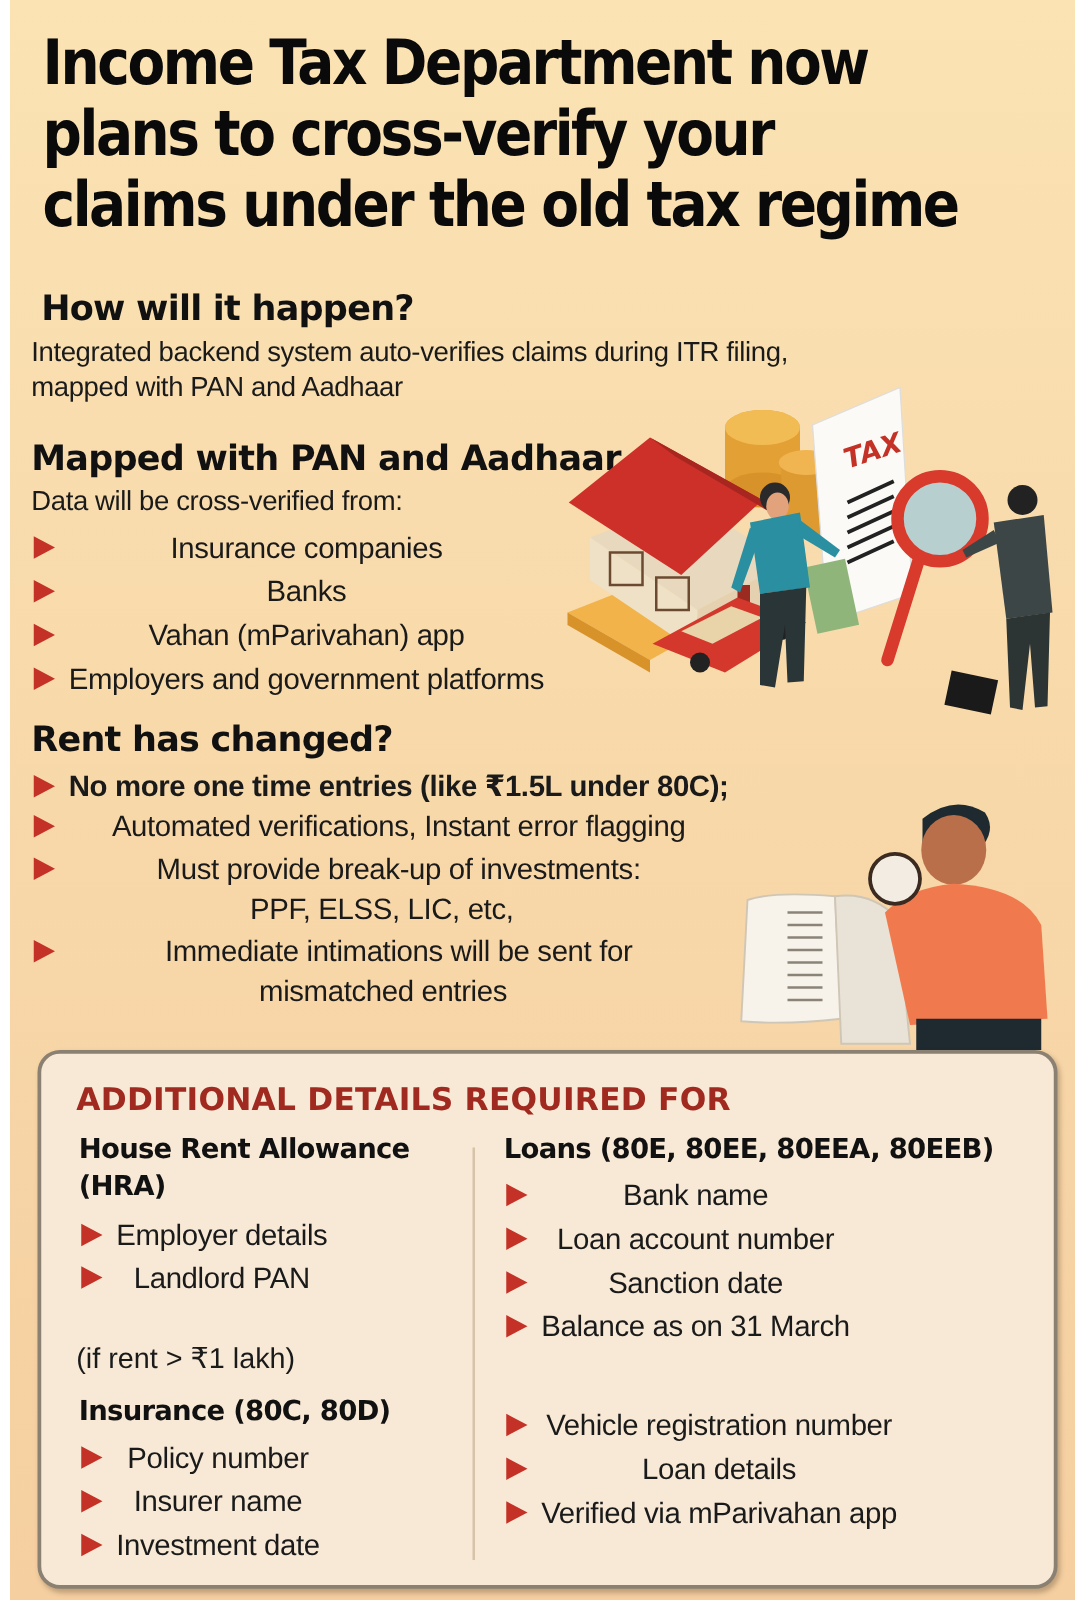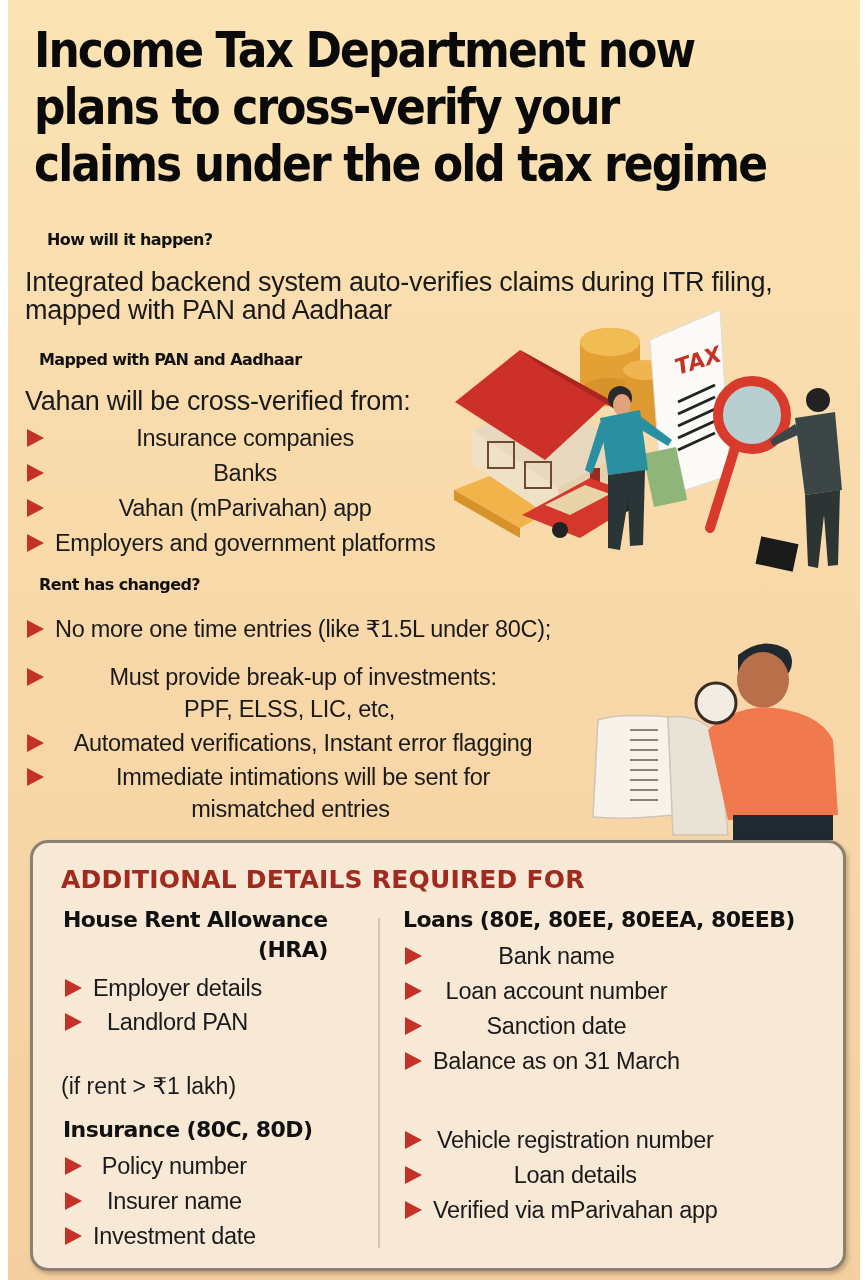--- a/index.html
+++ b/index.html
@@ -18,27 +18,26 @@
     position: absolute; left: 26px; top: 22px; width: 820px;
     font-family: "DejaVu Sans", sans-serif;
     font-weight: bold; font-size: 50px; line-height: 57px;
     letter-spacing: -2.2px; color: #0a0a0a;
     transform: scaleX(0.88); transform-origin: left top;
   }
   .headline span { display: block; white-space: nowrap; }
   .sec-title {
     position: absolute; left: 25px;
     font-family: "DejaVu Sans", sans-serif; font-weight: bold;
-    font-size: 16px; letter-spacing: -0.6px; color: #111;
+    font-size: 28px; letter-spacing: -0.6px; color: #111;
     white-space: nowrap;
-    margin-left: 14px;
   }
   .body-text {
     position: absolute; left: 25px;
-    font-size: 27px; line-height: 28px; color: #1a1a1a; white-space: nowrap;
+    font-size: 22px; line-height: 28px; color: #1a1a1a; white-space: nowrap;
     letter-spacing: -0.3px;
   }
   ul.blt { list-style: none; margin: 0; padding: 0; position: absolute; text-align: center; }
   ul.blt li {
     position: relative; padding-left: 30px;
     font-size: 23.5px; color: #1a1a1a; white-space: nowrap; letter-spacing: -0.3px;
   }
   ul.blt li .tri {
     position: absolute; left: 2px; width: 0; height: 0;
     border-top: 9px solid transparent; border-bottom: 9px solid transparent;
@@ -58,21 +57,21 @@
     font-family: "DejaVu Sans", sans-serif; font-weight: bold;
     font-size: 25px; color: #a02a1f; letter-spacing: 0.2px; white-space: nowrap;
   }
   .box-divider {
     position: absolute; left: 345px; top: 75px; width: 2px; height: 330px;
     background: #d6c3a8;
   }
   .sub-h {
     position: absolute; font-family: "DejaVu Sans", sans-serif;
     font-weight: bold; font-size: 22px; color: #111; letter-spacing: -0.6px;
-    line-height: 30px; white-space: nowrap; text-align: right;
+    line-height: 30px; white-space: nowrap;
   }
   .note { position: absolute; font-size: 23px; color:#1a1a1a; white-space: nowrap; }
 
   .illus { position: absolute; }
 </style>
 </head>
 <body>
 
 <div class="poster">
 
@@ -82,33 +81,33 @@
     <span>claims under the old tax regime</span>
   </div>
 
   <div class="sec-title" style="top:230px;">How will it happen?</div>
   <div class="body-text" style="top:268px; left:17px;">
     <span style="display:block">Integrated backend system auto-verifies claims during ITR filing,</span>
     <span style="display:block">mapped with PAN and Aadhaar</span>
   </div>
 
   <div class="sec-title" style="top:350px; left:17px;">Mapped with PAN and Aadhaar</div>
-  <div class="body-text" style="top:387px; left:17px;">Vahan will be cross-verified from:</div>
+  <div class="body-text" style="top:387px; left:17px;">Data will be cross-verified from:</div>
   <ul class="blt" style="left:17px; top:421px;">
     <li style="line-height:35px;"><span class="tri" style="top:8px"></span><span>Insurance companies</span></li>
     <li style="line-height:35px;"><span class="tri" style="top:8px"></span><span>Banks</span></li>
     <li style="line-height:35px;"><span class="tri" style="top:8px"></span><span>Vahan (mParivahan) app</span></li>
     <li style="line-height:35px;"><span class="tri" style="top:8px"></span><span>Employers and government platforms</span></li>
   </ul>
 
   <div class="sec-title" style="top:575px; left:17px;">Rent has changed?</div>
   <ul class="blt" style="left:17px; top:613px;">
-    <li style="line-height:32px; margin-bottom:16px;"><span class="tri" style="top:7px"></span><span>No more one time entries (like ₹1.5L under 80C);</span></li>
+    <li style="line-height:32px; margin-bottom:0;font-weight:bold;"><span class="tri" style="top:7px"></span><span>No more one time entries (like ₹1.5L under 80C);</span></li>
+    <li style="line-height:32px; margin-bottom:2px;"><span class="tri" style="top:7px"></span><span>Automated verifications, Instant error flagging</span></li>
     <li style="line-height:32px; margin-bottom:2px;"><span class="tri" style="top:7px"></span><span>Must provide break-up of investments:</span><span class="cont" style="margin-left:-27px">PPF, ELSS, LIC, etc,</span></li>
-    <li style="line-height:32px; margin-bottom:2px;"><span class="tri" style="top:7px"></span><span>Automated verifications, Instant error flagging</span></li>
     <li style="line-height:32px;"><span class="tri" style="top:7px"></span><span>Immediate intimations will be sent for</span><span class="cont" style="margin-left:-25px">mismatched entries</span></li>
   </ul>
 
   <svg class="illus" style="left:432px; top:300px;" width="420" height="300" viewBox="0 0 420 300">
 
     <g>
       <ellipse cx="170" cy="42" rx="30" ry="14" fill="#e8a83a"></ellipse>
       <rect x="140" y="42" width="60" height="50" fill="#e3a034"></rect>
       <ellipse cx="170" cy="92" rx="30" ry="14" fill="#d8922a"></ellipse>
       <ellipse cx="170" cy="42" rx="30" ry="14" fill="#f2bc55"></ellipse>

